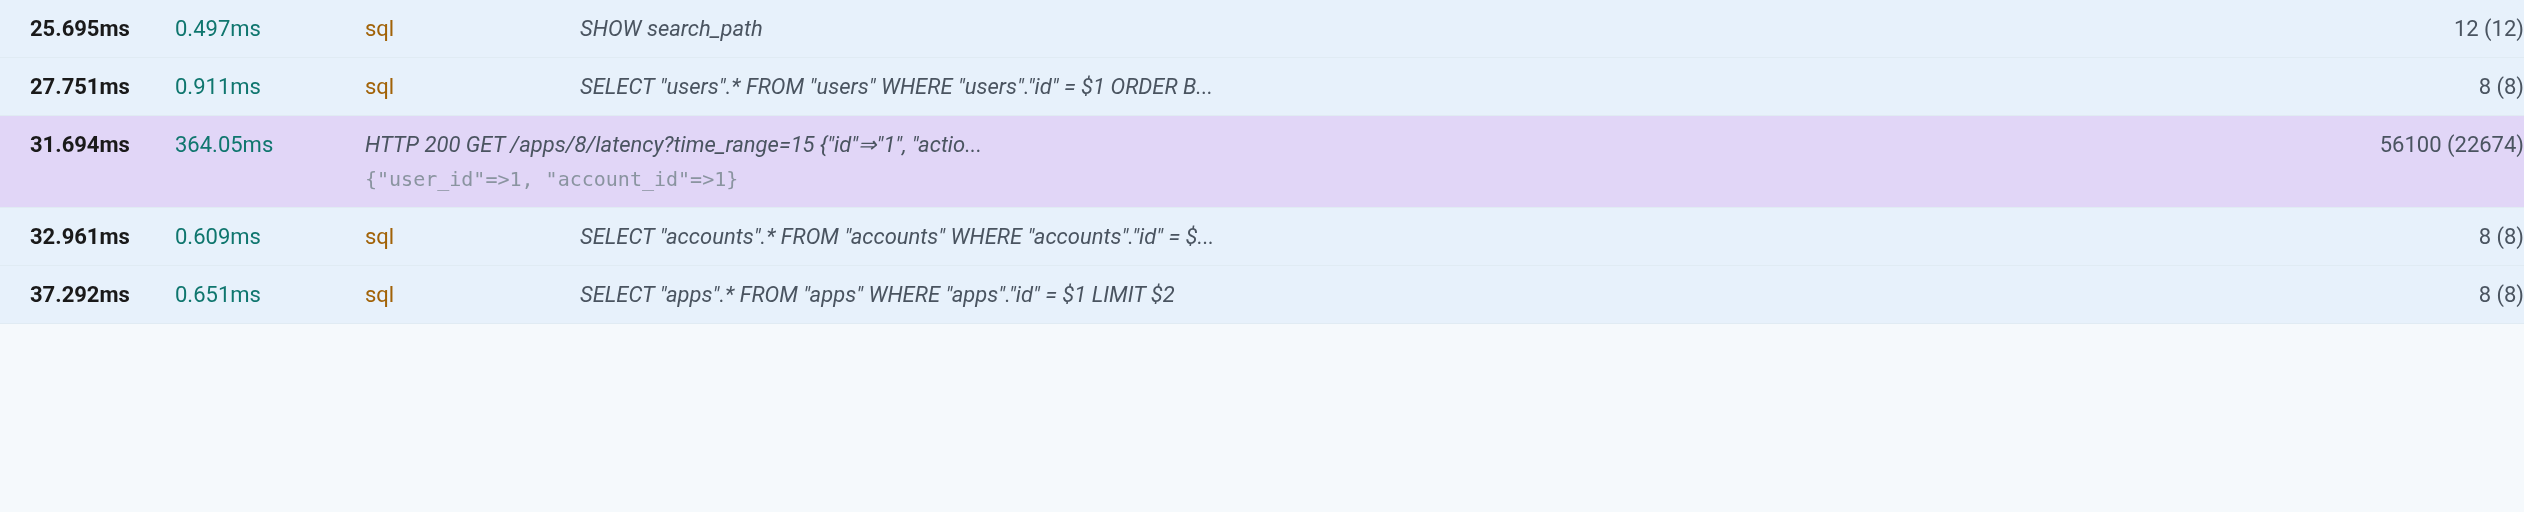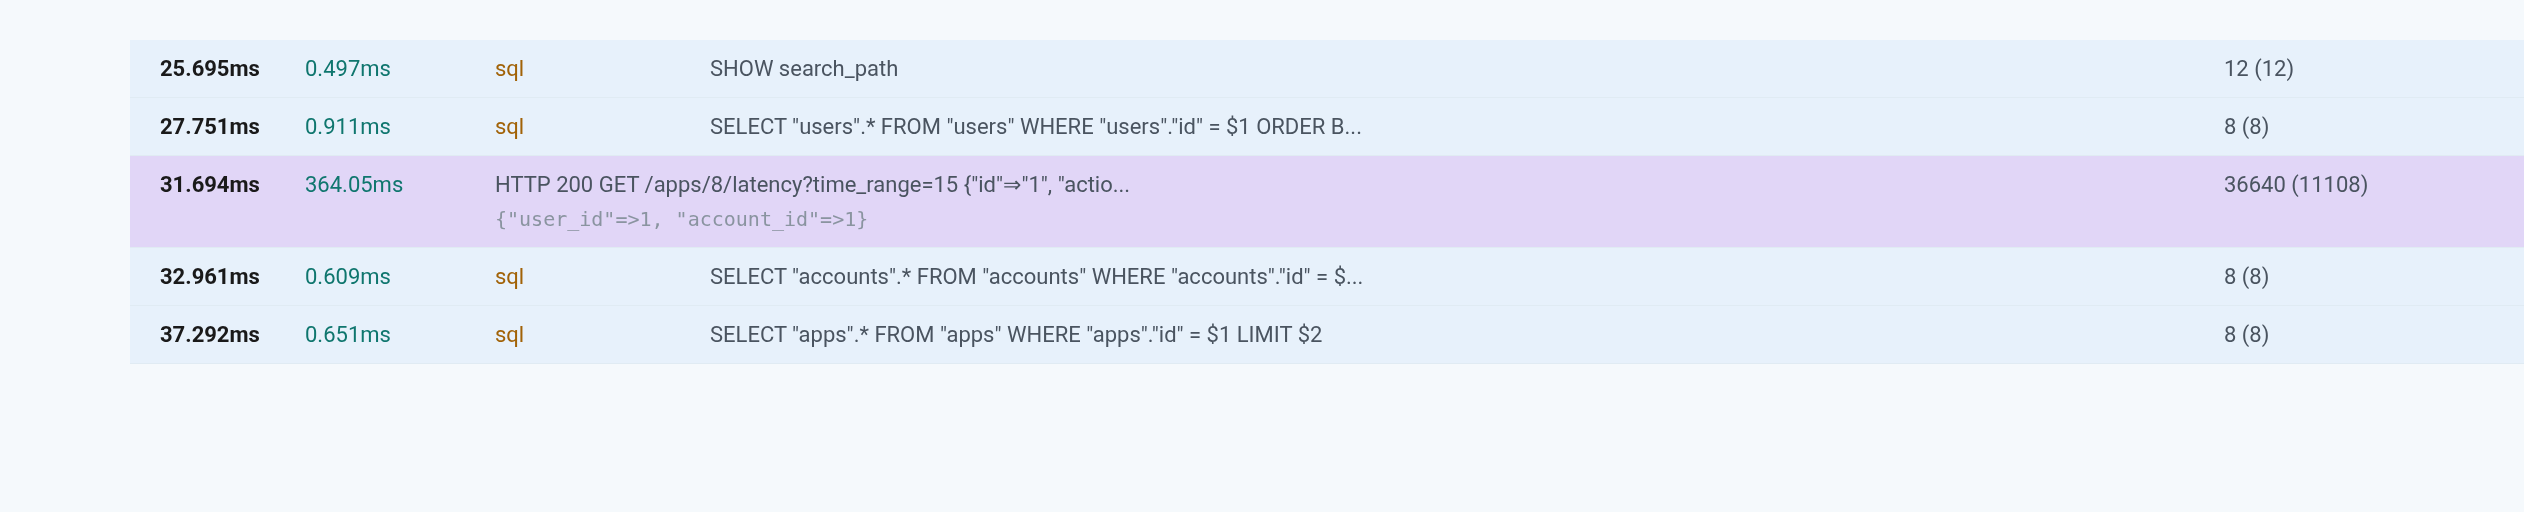--- a/index.html
+++ b/index.html
@@ -49,39 +49,39 @@
     .col-desc {
       flex: 1;
       color: #4a5460;
       padding-right: 20px;
       min-width: 0;
     }
     .desc-primary {
       white-space: nowrap;
       overflow: hidden;
       text-overflow: ellipsis;
+      font-style: italic;
     }
     .desc-secondary {
       font-family: ui-monospace, SFMono-Regular, Menlo, Monaco, Consolas, monospace;
       font-size: 20px;
       color: #8a94a0;
       margin-top: 10px;
       white-space: nowrap;
       overflow: hidden;
       text-overflow: ellipsis;
     }
     .col-count {
       width: 300px;
       color: #4a5460;
       flex-shrink: 0;
+      text-align: right;
     }
     .container {
-      padding-left: 130px;
       padding-right: 0;
-      margin-top: 40px;
     }
   </style>
 </head>
 <body>
 
 <div class="container">
   <div class="table">
 
     <div class="row row-blue">
       <div class="col-time1">25.695ms</div>
@@ -103,21 +103,21 @@
       <div class="col-count">8 (8)</div>
     </div>
 
     <div class="row row-purple">
       <div class="col-time1">31.694ms</div>
       <div class="col-time2">364.05ms</div>
       <div class="col-desc">
         <div class="desc-primary">HTTP 200 GET /apps/8/latency?time_range=15 {"id"⇒"1", "actio...</div>
         <div class="desc-secondary">{"user_id"=&gt;1, "account_id"=&gt;1}</div>
       </div>
-      <div class="col-count">36640 (11108)</div>
+      <div class="col-count">56100 (22674)</div>
     </div>
 
     <div class="row row-blue">
       <div class="col-time1">32.961ms</div>
       <div class="col-time2">0.609ms</div>
       <div class="col-category">sql</div>
       <div class="col-desc">
         <div class="desc-primary">SELECT "accounts".* FROM "accounts" WHERE "accounts"."id" = $...</div>
       </div>
       <div class="col-count">8 (8)</div>

